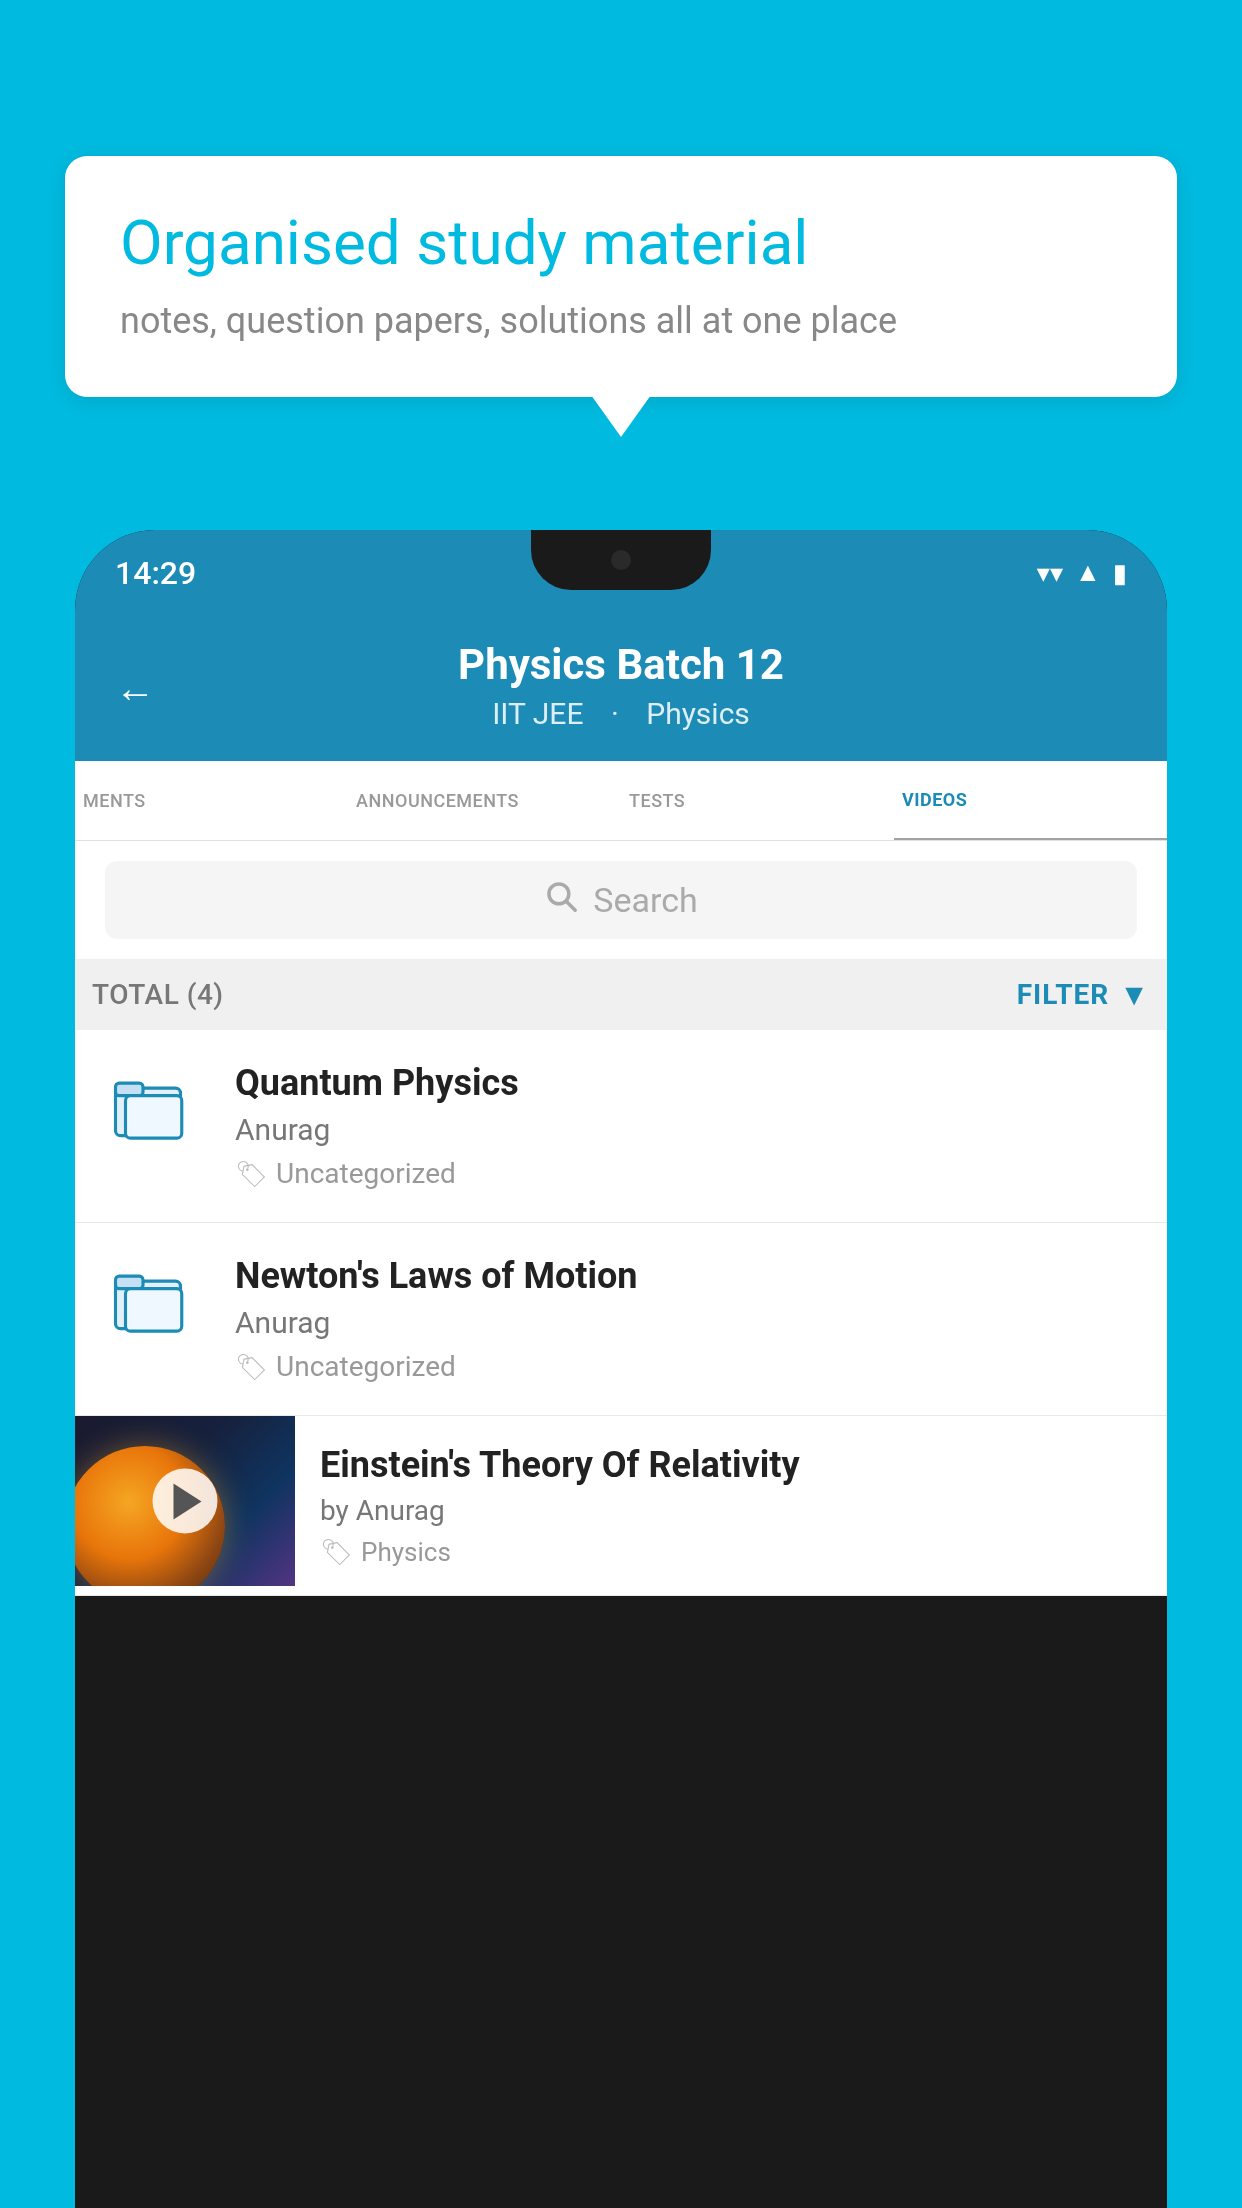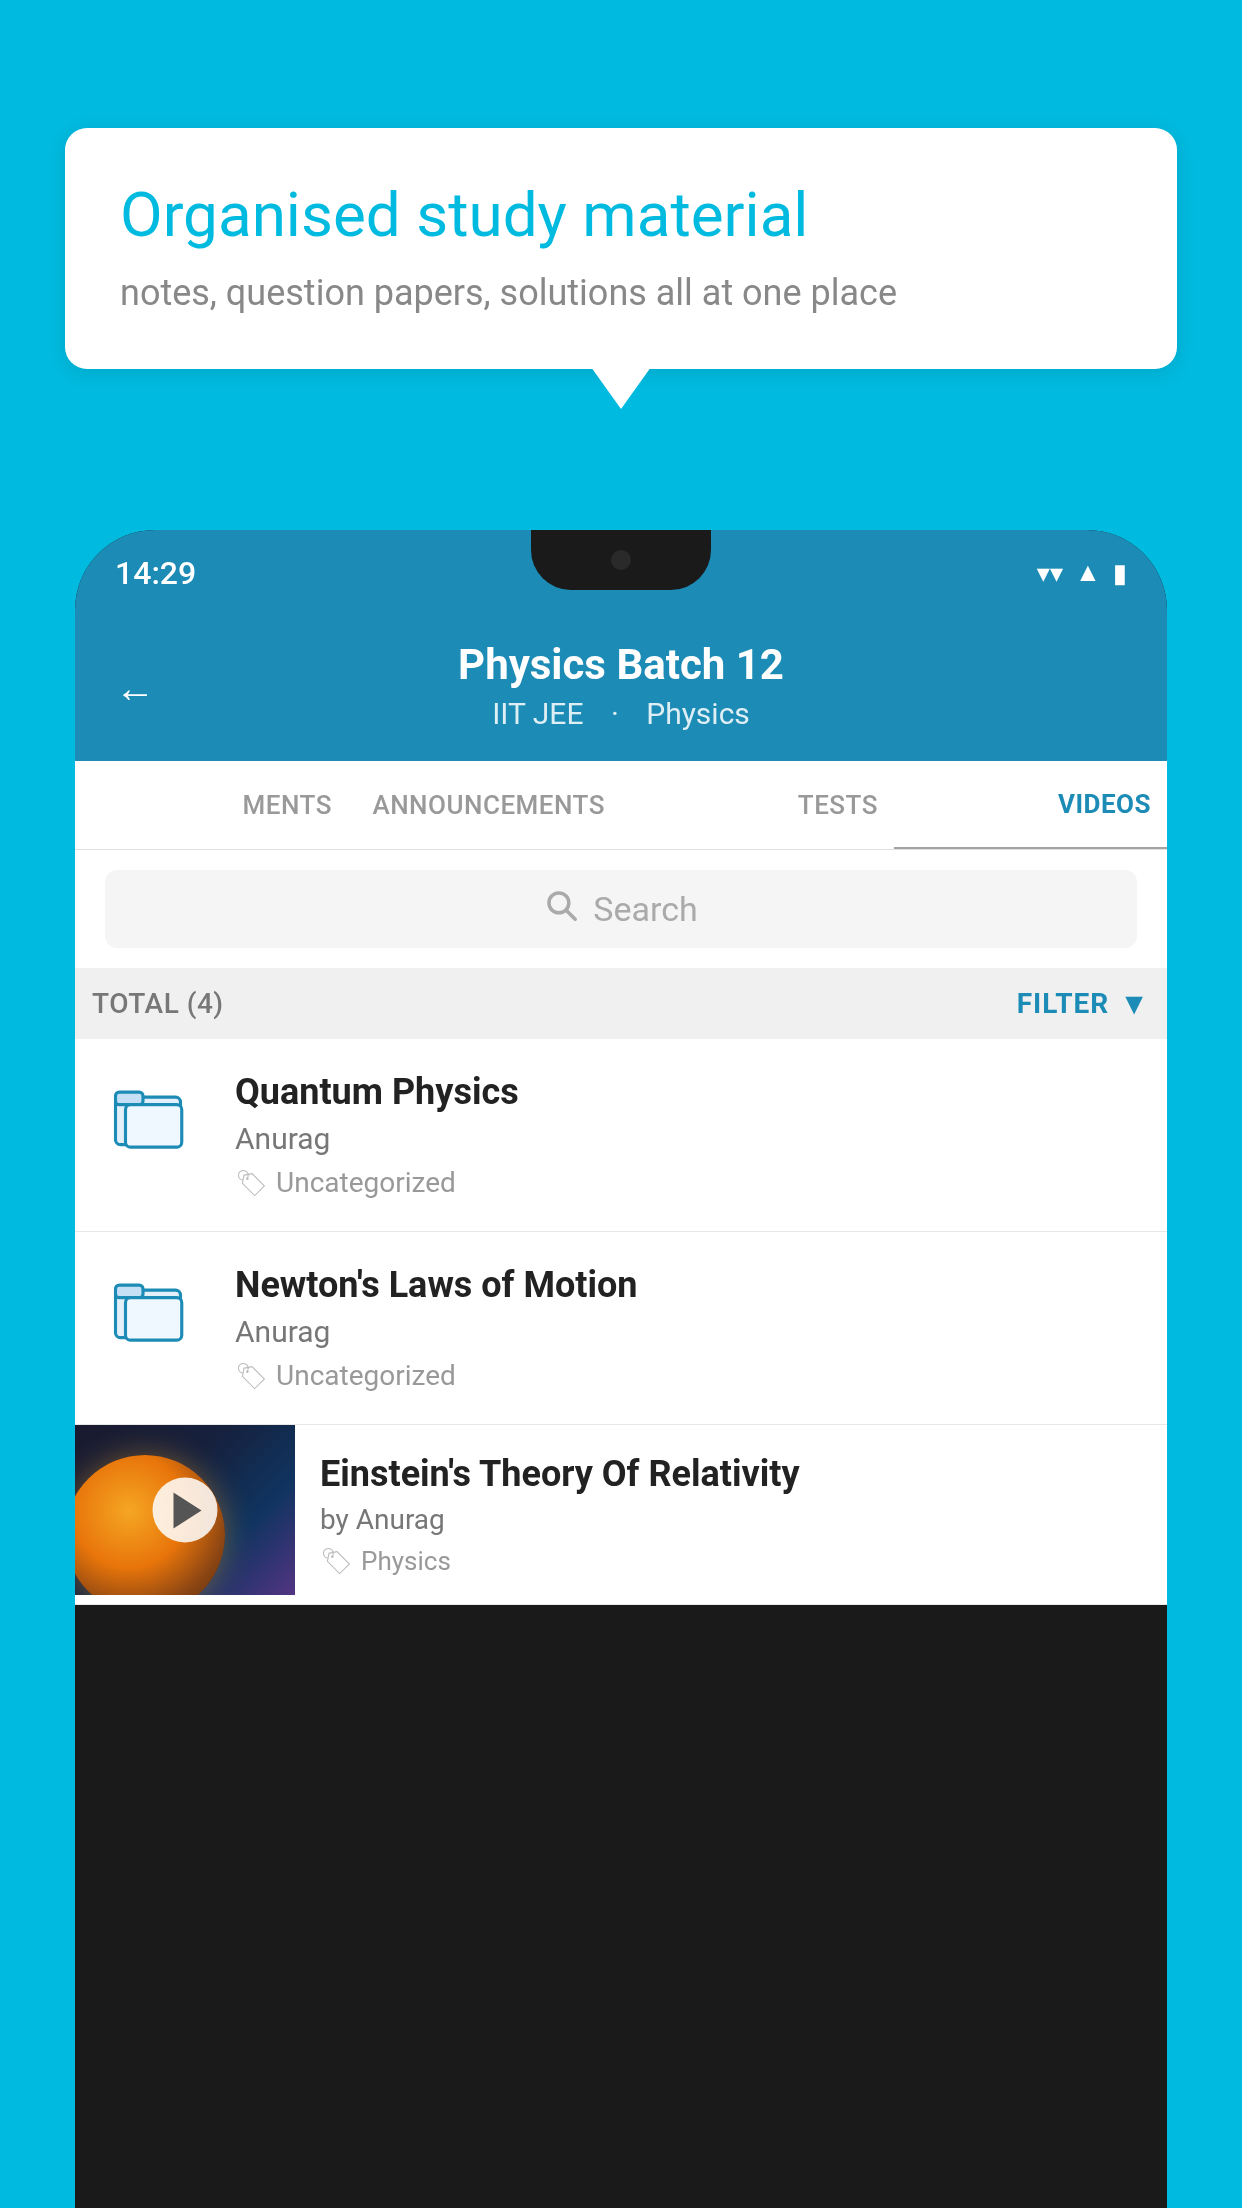--- a/index.html
+++ b/index.html
@@ -9,21 +9,21 @@
       height: 2208px;
       background-color: #00BADF;
       font-family: 'Roboto', Arial, sans-serif;
       overflow: hidden;
       position: relative;
     }
 
     
     .speech-bubble-container {
       position: absolute;
-      top: 128px;
+      top: 156px;
       left: 65px;
       right: 65px;
       z-index: 10;
     }
 
     .speech-bubble {
       background: white;
       border-radius: 22px;
       padding: 50px 55px 55px 55px;
       box-shadow: 0 4px 20px rgba(0,0,0,0.1);
@@ -156,28 +156,28 @@
     
     .tabs-bar {
       background: white;
       display: flex;
       align-items: center;
       border-bottom: 1px solid #e0e0e0;
       overflow: hidden;
     }
 
     .tab-item {
-      padding: 28px 16px;
-      font-size: 26px;
+      padding: 28px 8px;
+      font-size: 18px;
       color: #999;
       font-weight: 500;
       letter-spacing: 0.5px;
       text-transform: uppercase;
       flex: 1;
-      text-align: right;
+      text-align: left;
       white-space: nowrap;
     }
 
     .tab-item.active {
       color: #1C8BB5;
       border-bottom: 2px solid #a3a3a3;
       font-weight: 700;
     }
 
     

